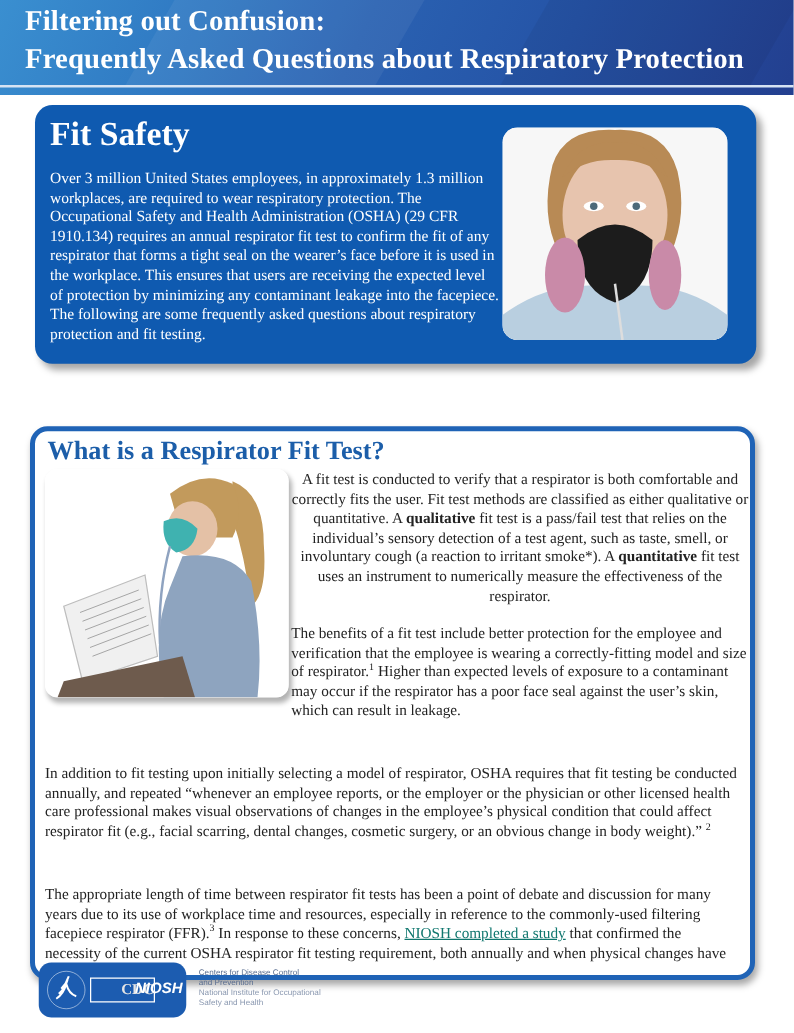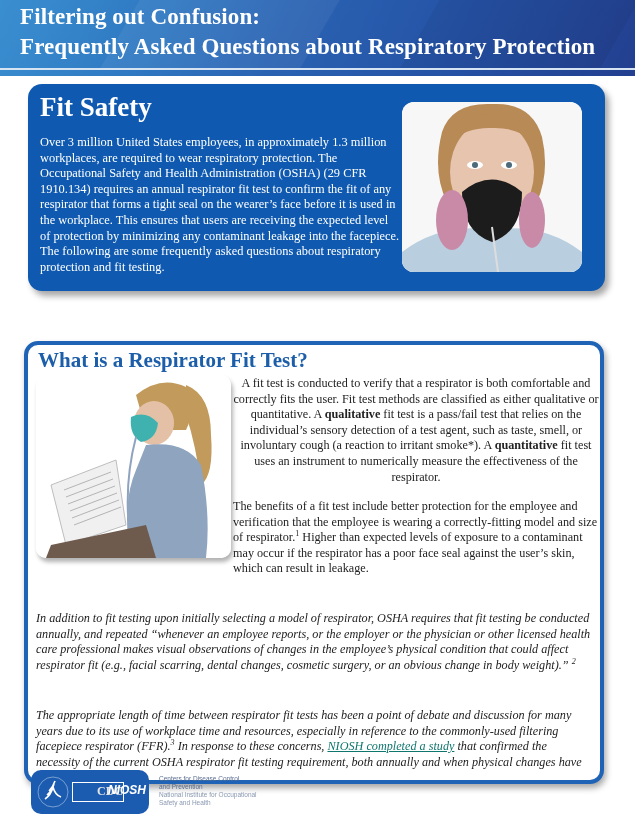--- a/index.html
+++ b/index.html
@@ -54,21 +54,21 @@
     position: absolute; left: 8px; top: 30px; width: 195px; height: 183px;
     border-radius: 10px; background: #fff; overflow: hidden;
     box-shadow: 2px 4px 4px rgba(0,0,0,0.3);
   }
   .p-right {
     position: absolute; left: 205px; width: 366px; font-size: 12.2px; line-height: 15.6px; color: #222;
   }
   .p-what1 { top: 31px; text-align: center; }
   .p-what2 { top: 154px; }
   .p-full {
-    position: absolute; left: 8px; width: 556px; font-size: 12.2px; line-height: 15.6px; color: #222; font-style: italic;
+    position: absolute; left: 8px; width: 556px; font-size: 12.2px; line-height: 15.6px; color: #222;
   }
   .p-how1 { top: 266px; }
   .p-how2 { top: 363px; }
   .p-right b, .p-full b { font-weight: bold; }
   sup { font-size: 8px; vertical-align: super; line-height: 0; }
   a.link { color: #0f766e; text-decoration: underline; }
 
   .footer-logo {
     position: absolute; left: 31px; top: 770px; width: 118px; height: 44px;
     background: #1c5cb0; border-radius: 10px;

